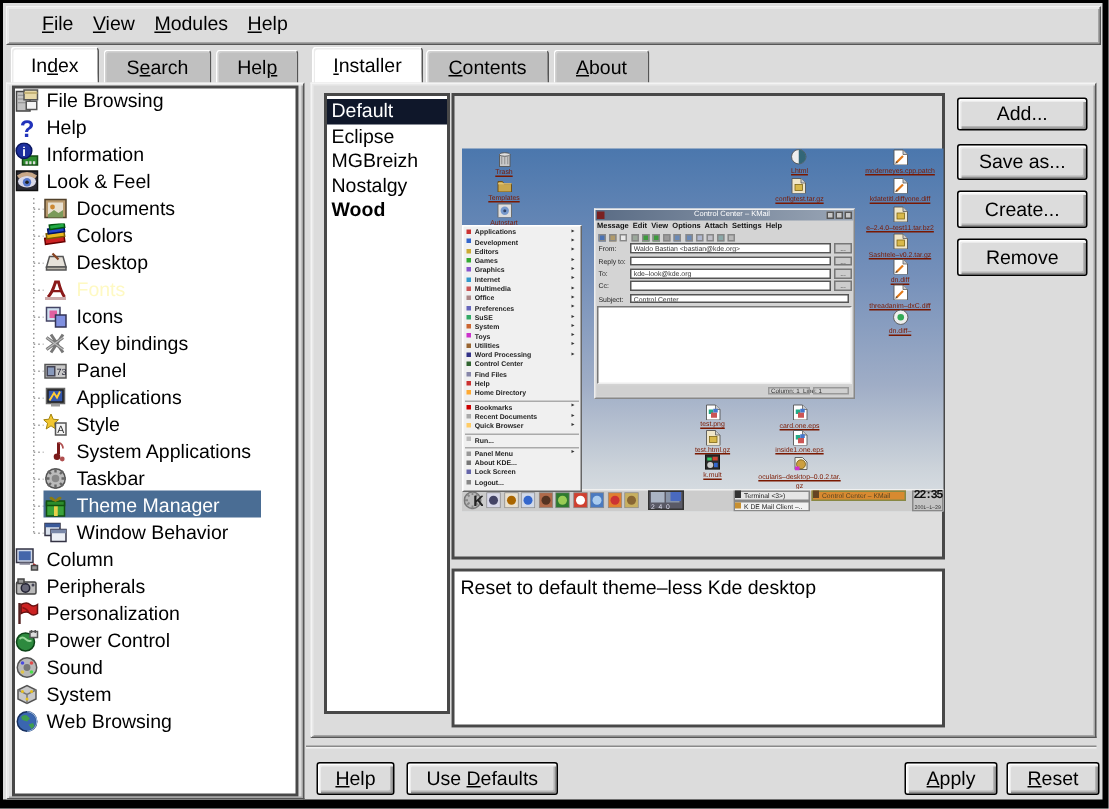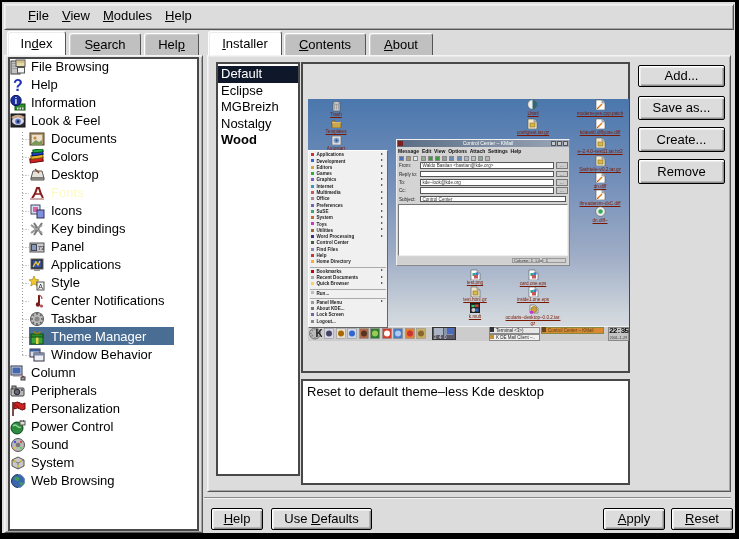--- a/index.html
+++ b/index.html
@@ -126,21 +126,21 @@
     <rect x="8" y="7" width="7" height="8" fill="#f4f4f4" stroke="#555"></rect>
     <text x="11.5" y="13.5" font-size="7" fill="#333" text-anchor="middle">A</text>
   </svg>
 <div class="trow" style="left:51px;top:274px;color:#000;">Style</div>
 <svg class="abs" width="16" height="16" style="left:29px;top:293px;" viewBox="0 0 16 16">
     <path d="M10 2 v8" stroke="#7a1a1a" stroke-width="2"></path>
     <circle cx="9" cy="11.5" r="2.2" fill="#7a1a1a"></circle>
     <circle cx="12.5" cy="13" r="1.6" fill="#b05050"></circle>
     <path d="M10 2 q3 1 3 4" stroke="#b05050" stroke-width="1.2" fill="none"></path>
   </svg>
-<div class="trow" style="left:51px;top:292px;color:#000;">Center Notifications</div>
+<div class="trow" style="left:51px;top:292px;color:#000;">System Applications</div>
 <svg class="abs" width="16" height="16" style="left:29px;top:311px;" viewBox="0 0 16 16">
     <circle cx="8" cy="8" r="6.5" fill="#bbb" stroke="#555"></circle>
     <circle cx="8" cy="8" r="2.5" fill="#888"></circle>
     <path d="M8 1 v3 M8 12 v3 M1 8 h3 M12 8 h3 M3 3 l2 2 M11 11 l2 2 M13 3 l-2 2 M5 11 l-2 2" stroke="#666" stroke-width="1.6"></path>
   </svg>
 <div class="trow" style="left:51px;top:310px;color:#000;">Taskbar</div>
 <div class="abs" style="left:29px;top:327px;width:145px;height:18px;background:#4a6d94;"></div>
 <svg class="abs" width="16" height="16" style="left:29px;top:329px;" viewBox="0 0 16 16">
     <rect x="2" y="6" width="12" height="9" fill="#3aa33a" stroke="#11500f"></rect>
     <rect x="7" y="6" width="2.5" height="9" fill="#e8d048"></rect>

